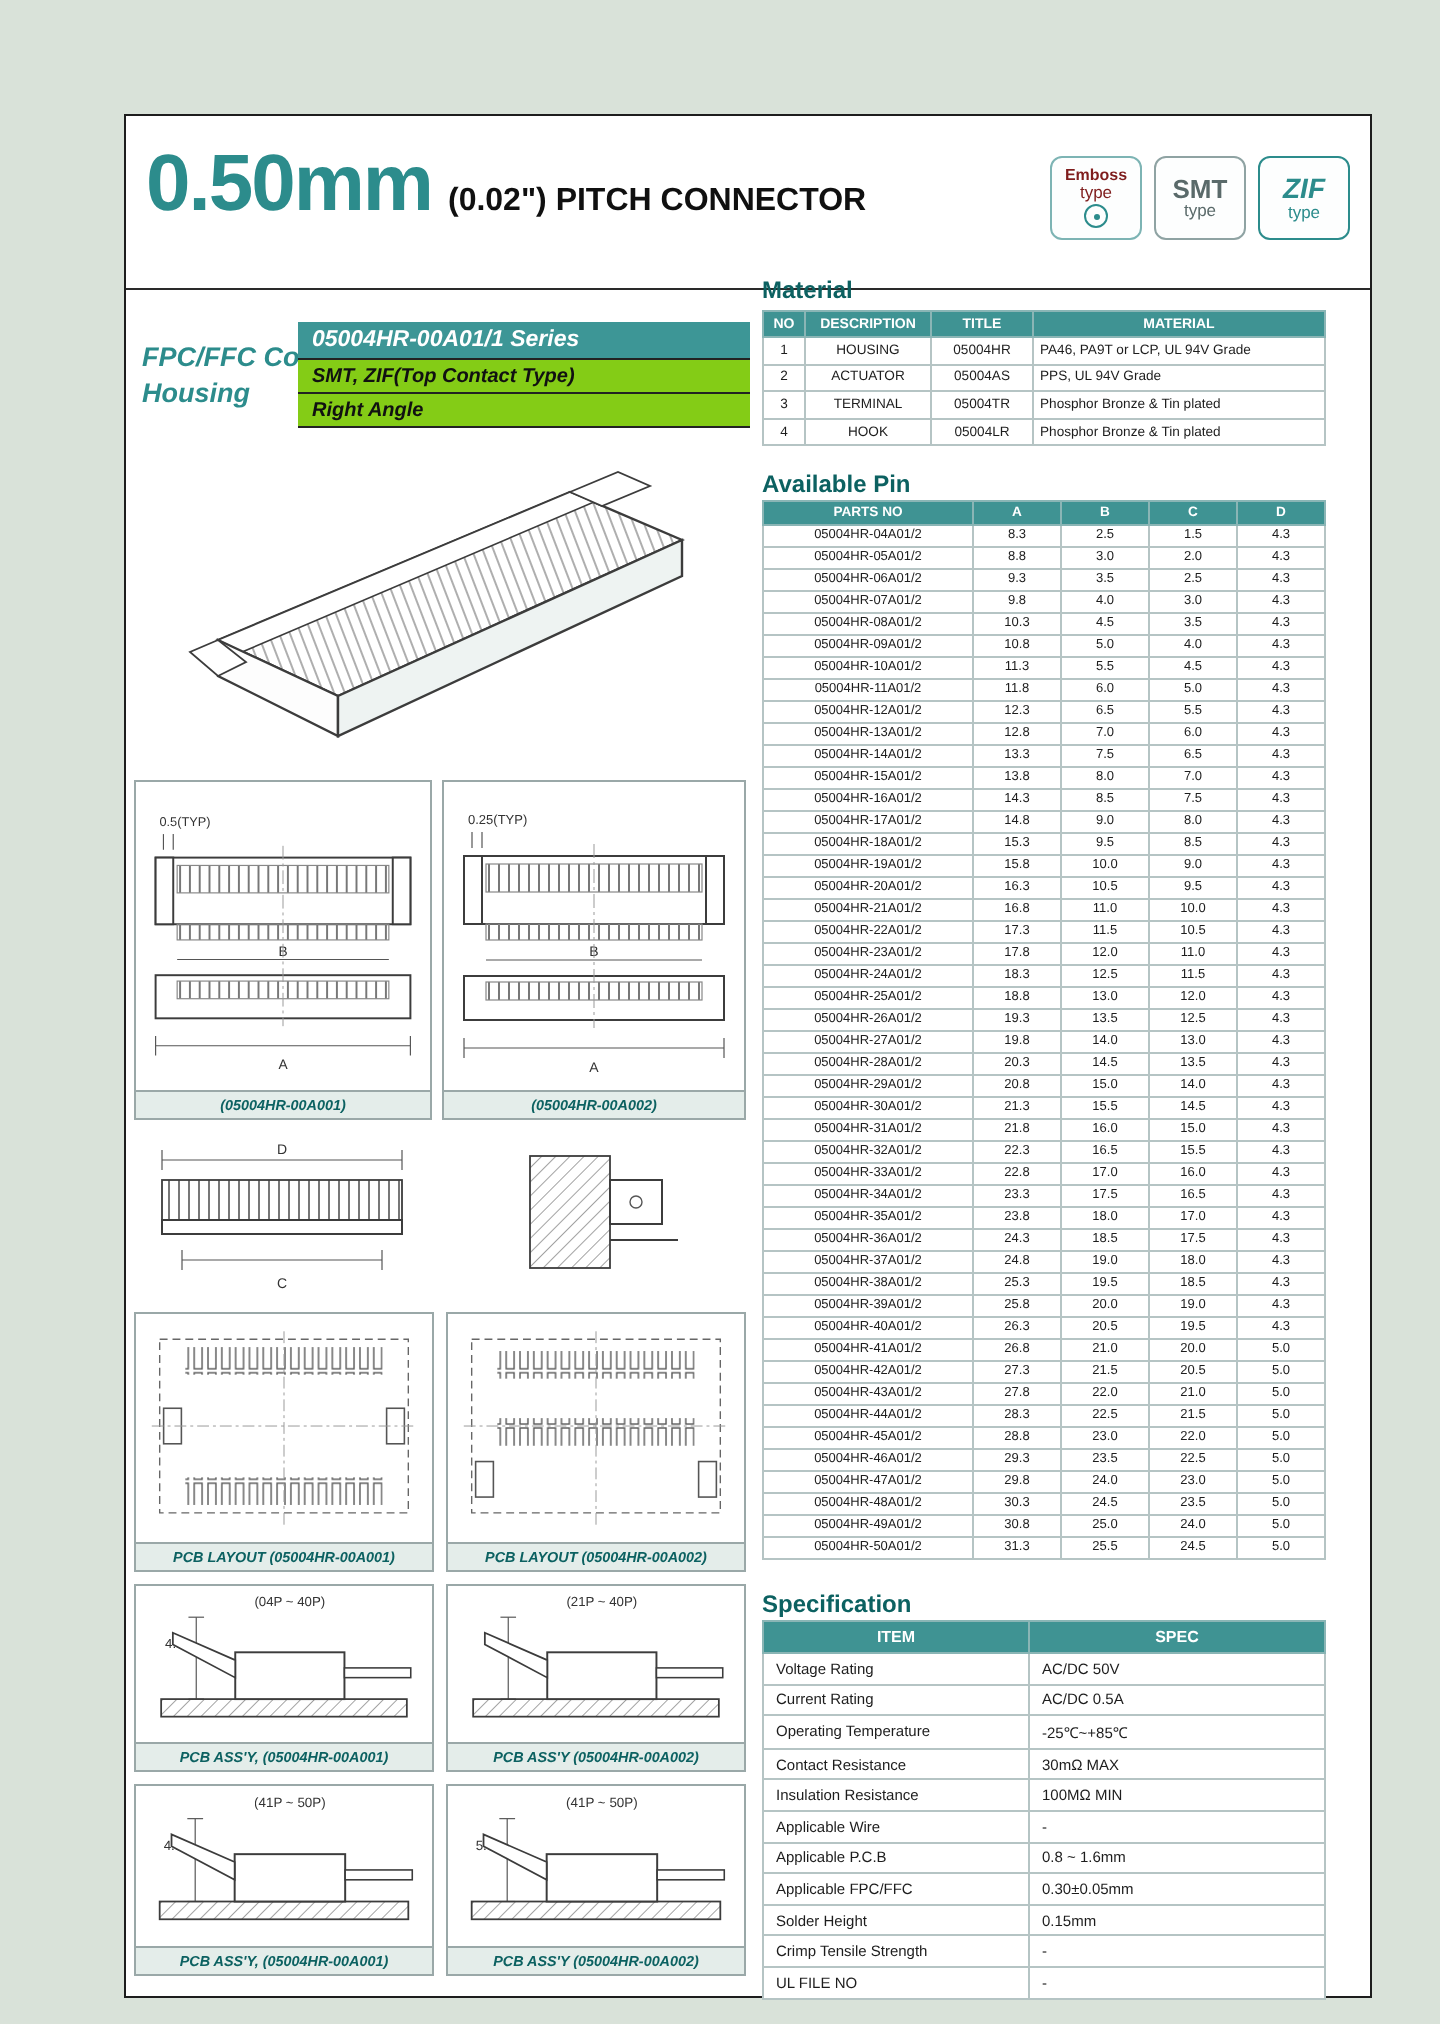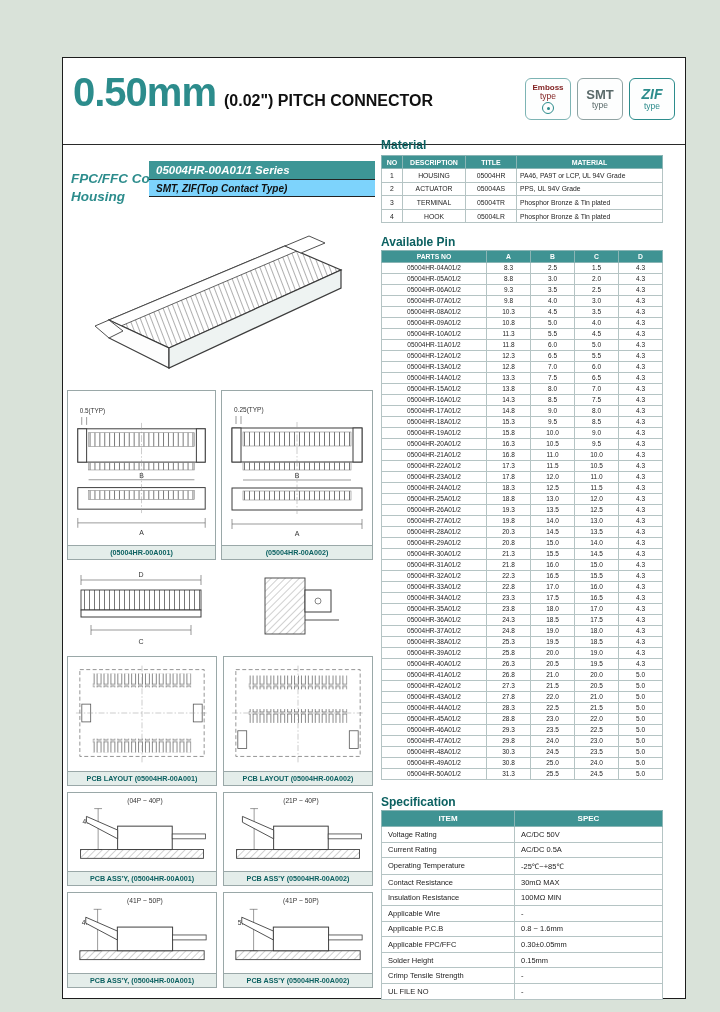--- a/index.html
+++ b/index.html
@@ -20,21 +20,21 @@
   .badge-smt{border-color:#8fa3a3;color:#5a6a6a;}
   .badge-smt .b-main{font-size:13px;font-weight:bold;}
   .badge-zif{border-color:#2c8c8c;color:#2c8c8c;}
   .badge-zif .b-main{font-size:14px;font-weight:bold;font-style:italic;}
   .b-sub{font-size:8.5px;}
   .header-rule{position:absolute;left:0;top:86px;width:100%;border-top:1px solid #2a2a2a;}
 
   .family{position:absolute;left:8px;top:112px;color:#2c8c8c;font-size:13.5px;font-weight:bold;font-style:italic;line-height:1.35;}
   .series{position:absolute;left:86px;top:103px;width:226px;}
   .series-title{background:#3d9696;color:#fff;font-style:italic;font-weight:bold;font-size:11.5px;padding:3px 7px;border-bottom:1px solid #222;}
-  .series-row{border-bottom:1px solid #222;font-style:italic;font-weight:bold;font-size:10px;color:#111;padding:2.5px 7px;background:#7dd3fc;}
+  .series-row{border-bottom:1px solid #222;font-style:italic;font-weight:bold;font-size:10px;color:#111;padding:2.5px 7px;background:#84cc16;}
 
   
   .sec-heading{position:absolute;color:#0c6161;font-weight:bold;font-size:12px;}
 
   
   .dtable{border-collapse:collapse;position:absolute;background:#fff;table-layout:fixed;}
   .dtable th{background:#3f9393;color:#fff;font-weight:bold;border:1px solid #8ab5b5;overflow:hidden;}
   .dtable td{border:1px solid #b5c4c4;color:#1d1d1d;overflow:hidden;white-space:nowrap;}
 
   .mat{left:318px;top:97px;width:282px;font-size:6.8px;}
@@ -52,21 +52,21 @@
 
   .spec{left:318px;top:752px;width:282px;font-size:7.5px;}
   .spec th{font-size:8px;padding:3px 0;}
   .spec th:nth-child(1){width:132px;}
   .spec td{padding:2.8px 6px;text-align:left;}
 
   
   .draw{position:absolute;}
   .figbox{position:absolute;border:1px solid #9aa8a8;background:#fff;display:flex;flex-direction:column;box-sizing:border-box;}
   .figbox svg{flex:1;display:block;}
-  .caption{border-top:1px solid #9aa8a8;background:#e4edea;color:#0c6161;font-size:7.2px;font-weight:bold;text-align:center;padding:2px 0;white-space:nowrap;overflow:hidden;}
+  .caption{border-top:1px solid #9aa8a8;background:#e4edea;color:#0c6161;font-size:7.2px;font-weight:bold;font-style:italic;text-align:center;padding:2px 0;white-space:nowrap;overflow:hidden;}
   svg text{font-family:"Liberation Sans",sans-serif;fill:#333;}
   .dimline{stroke:#555;stroke-width:0.6;}
   .outline{fill:#fff;stroke:#3c3c3c;stroke-width:1;}
 </style>
 </head>
 <body>
 
 <div class="page">
   <div class="panel">
 
@@ -94,20 +94,21 @@
     <div class="header-rule"></div>
 
     <div class="family">
       <div>FPC/FFC Connector</div>
       <div>Housing</div>
     </div>
 
     <div class="series">
       <div class="series-title">05004HR-00A01/1  Series</div>
       <div class="series-row">SMT, ZIF(Top Contact Type)</div>
+      <div class="series-row">Right Angle</div>
     </div>
 
     <div class="draw" style="left:10px;top:162px;width:298px;height:166px;">
       <svg viewBox="0 0 298 166" width="298" height="166">
         <defs>
           <pattern id="isoPins" width="5" height="5" patternUnits="userSpaceOnUse" patternTransform="rotate(-21)">
             <line x1="2.5" y1="0" x2="2.5" y2="5" stroke="#9a9a9a" stroke-width="0.8"></line>
           </pattern>
         </defs>
         <polygon points="36,100 212,26 268,50 96,128" fill="url(#isoPins)" stroke="#3c3c3c" stroke-width="1.2"></polygon>

